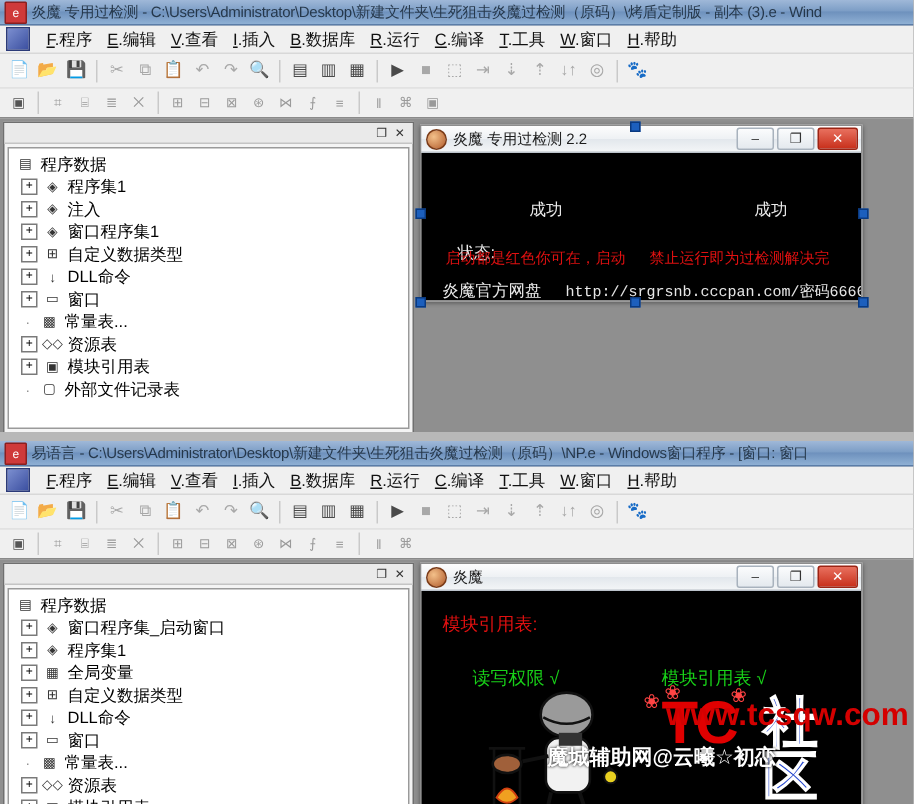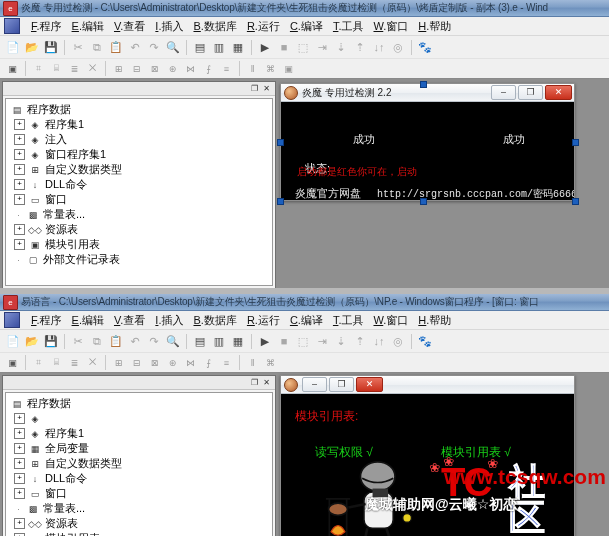--- a/index.html
+++ b/index.html
@@ -243,20 +243,21 @@
           <span class="wbtn">–</span>
           <span class="wbtn">❐</span>
           <span class="wbtn close">✕</span>
         </span>
       </div>
       <div class="dlg-body" style="height:98px;">
         <div class="d-row t-white" style="left:24px;top:30px;margin-top:29px;">状态:</div>
         <div class="d-row t-white" style="left:72px;top:30px;">成功</div>
         <div class="d-row t-white" style="left:222px;top:30px;">成功</div>
         <div class="d-row t-red" style="left:16px;top:63px;font-size:10px;">启动都是红色你可在，启动</div>
+        <div class="d-row t-red" style="left:152px;top:63px;font-size:10px;">禁止运行即为过检测解决完</div>
         <div class="d-row t-white" style="left:14px;top:84px;">炎魔官方网盘</div>
         <div class="d-row t-mono" style="left:96px;top:85px;">http://srgrsnb.cccpan.com/密码6666</div>
       </div>
       <div class="sel-handle" style="left:139px;top:-3px;"></div>
       <div class="sel-handle" style="left:-4px;top:55px;"></div>
       <div class="sel-handle" style="left:291px;top:55px;"></div>
       <div class="sel-handle" style="left:139px;top:114px;"></div>
       <div class="sel-handle" style="left:-4px;top:114px;"></div>
       <div class="sel-handle" style="left:291px;top:114px;"></div>
     </div>
@@ -340,20 +341,21 @@
         <span class="tp-btn">✕</span>
       </div>
       <div class="tp-body">
         <div class="tnode root">
           <span class="ticon">▤</span>
           <span>程序数据</span>
         </div>
         <div class="tnode child">
           <span class="tplus">+</span>
           <span class="ticon">◈</span>
+          <span>窗口程序集_启动窗口</span>
         </div>
         <div class="tnode child">
           <span class="tplus">+</span>
           <span class="ticon">◈</span>
           <span>程序集1</span>
         </div>
         <div class="tnode child">
           <span class="tplus">+</span>
           <span class="ticon">▦</span>
           <span>全局变量</span>
@@ -387,20 +389,21 @@
           <span class="tplus">+</span>
           <span class="ticon">▣</span>
           <span>模块引用表</span>
         </div>
       </div>
     </div>
 
     <div class="dlg" style="left:280px;top:2px;width:293px;height:166px;">
       <div class="dlg-tb">
         <span class="dlg-ico"></span>
+        <span class="dlg-title">炎魔</span>
         <span class="dlg-btns">
           <span class="wbtn">–</span>
           <span class="wbtn">❐</span>
           <span class="wbtn close">✕</span>
         </span>
       </div>
       <div class="dlg-body" style="height:148px;">
         <div class="d-row t-red" style="left:14px;top:14px;font-size:12px;">模块引用表:</div>
         <div class="d-row t-green" style="left:34px;top:50px;font-size:12px;">读写权限 √</div>
         <div class="d-row t-green" style="left:160px;top:50px;font-size:12px;">模块引用表 √</div>

